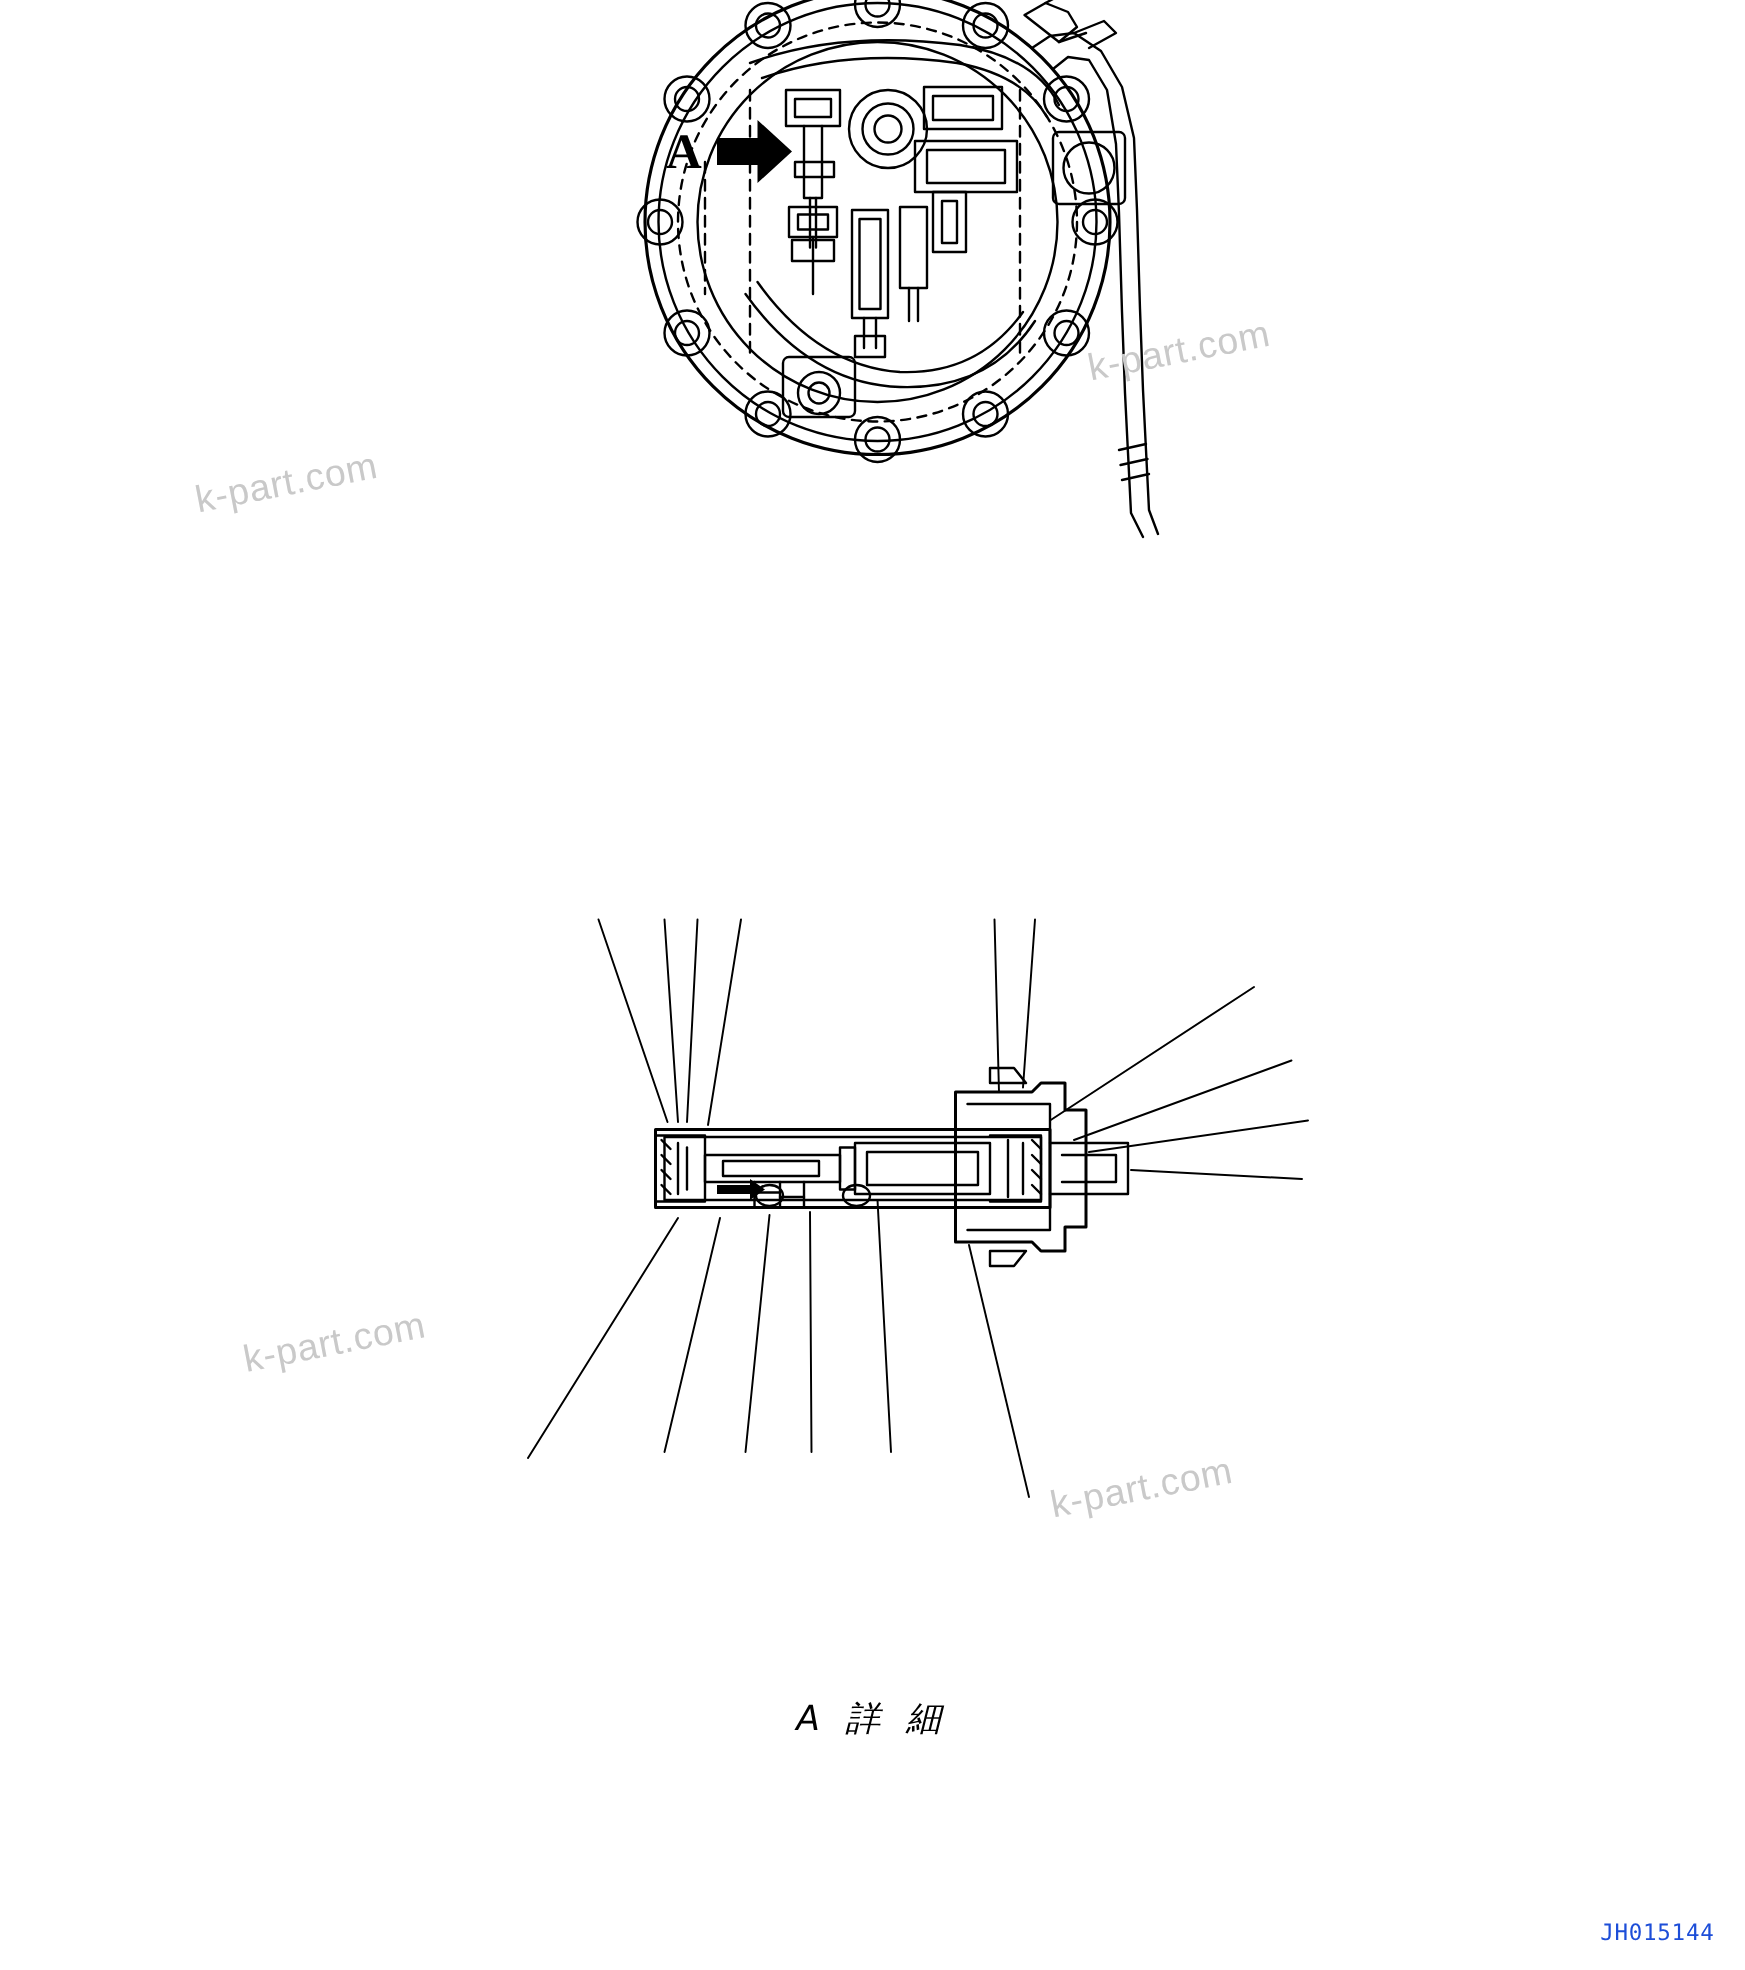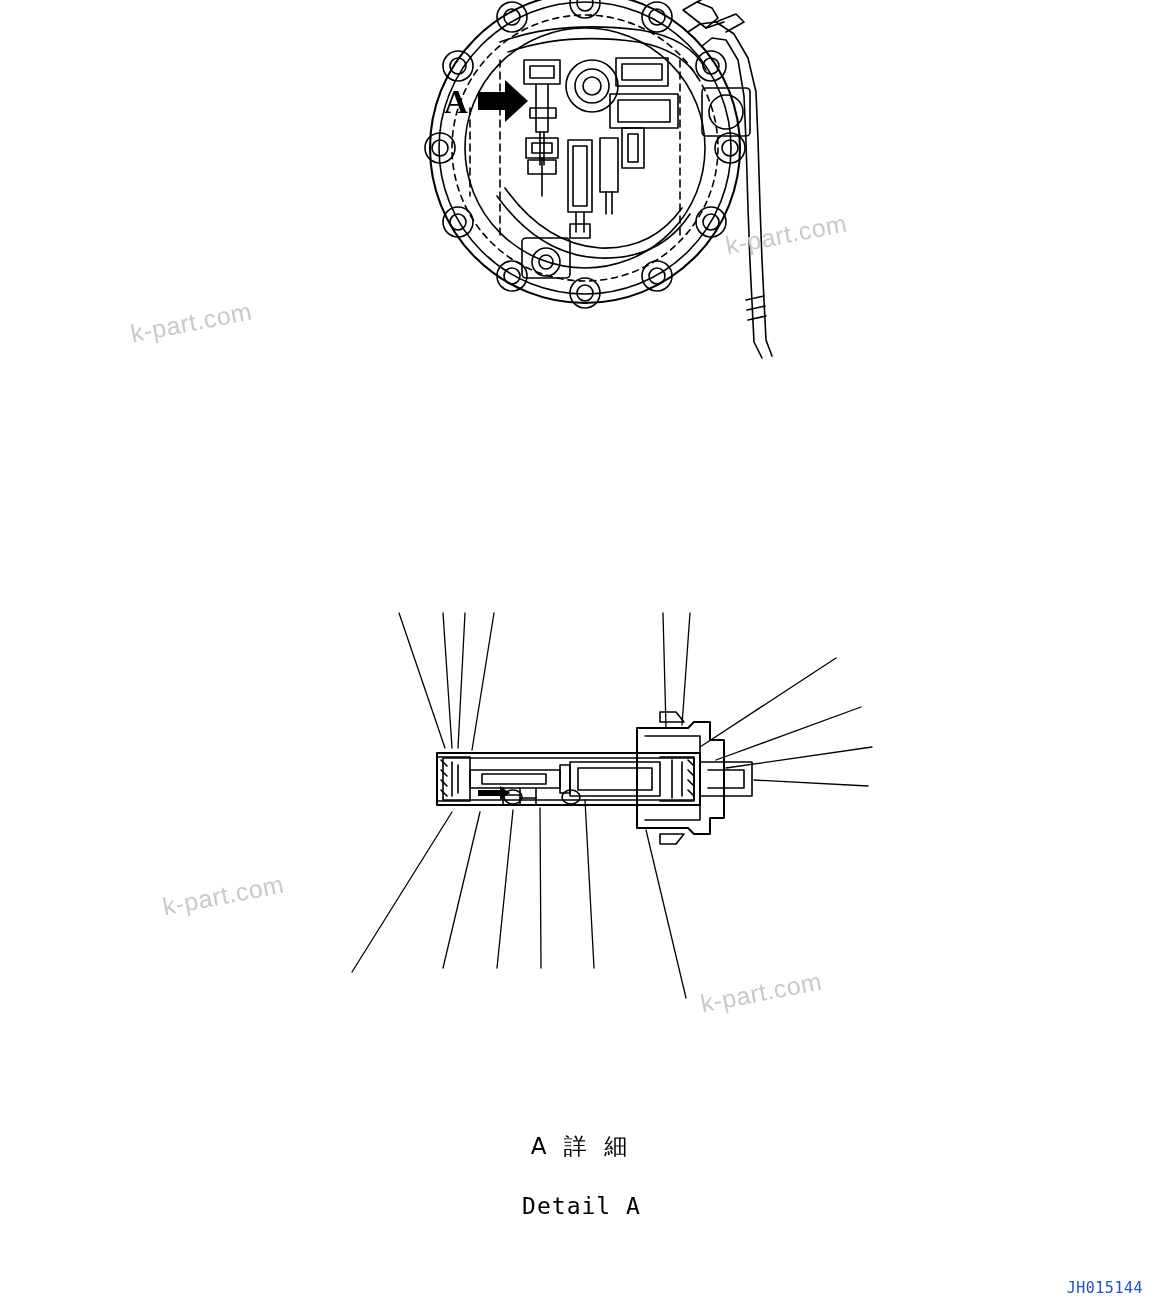--- a/index.html
+++ b/index.html
@@ -38,20 +38,21 @@
     font-family: "Liberation Serif", serif;
     font-weight: bold;
     font-size: 33px;
     color: #000000;
   }
   .caption {
     position: absolute;
     text-align: center;
     white-space: pre;
     color: #000000;
+    font-style: italic;
   }
   .caption .jp {
     font-family: "DejaVu Sans", sans-serif;
     font-size: 23px;
     letter-spacing: 5px;
     display: block;
     line-height: 1.05;
   }
   .caption .en {
     font-family: "DejaVu Sans Mono", monospace;
@@ -227,21 +228,20 @@
         <path d="M686 998 L646 830"></path>
       </g>
 
     </g>
   </svg>
 
   <div class="arrow-letter" style="left: 444px; top: 84px;">A</div>
 
   <div class="caption" style="left:0; top:1098px; width:1163px;">
     <span class="jp">A 詳 細</span>
-    <span class="en">Detail A</span>
   </div>
 
   <div class="docid">JH015144</div>
 
   <div class="wm" style="left:128px; top:320px;">k-part.com</div>
   <div class="wm" style="left:723px; top:232px;">k-part.com</div>
   <div class="wm" style="left:160px; top:893px;">k-part.com</div>
   <div class="wm" style="left:698px; top:990px;">k-part.com</div>
 
 </div>

